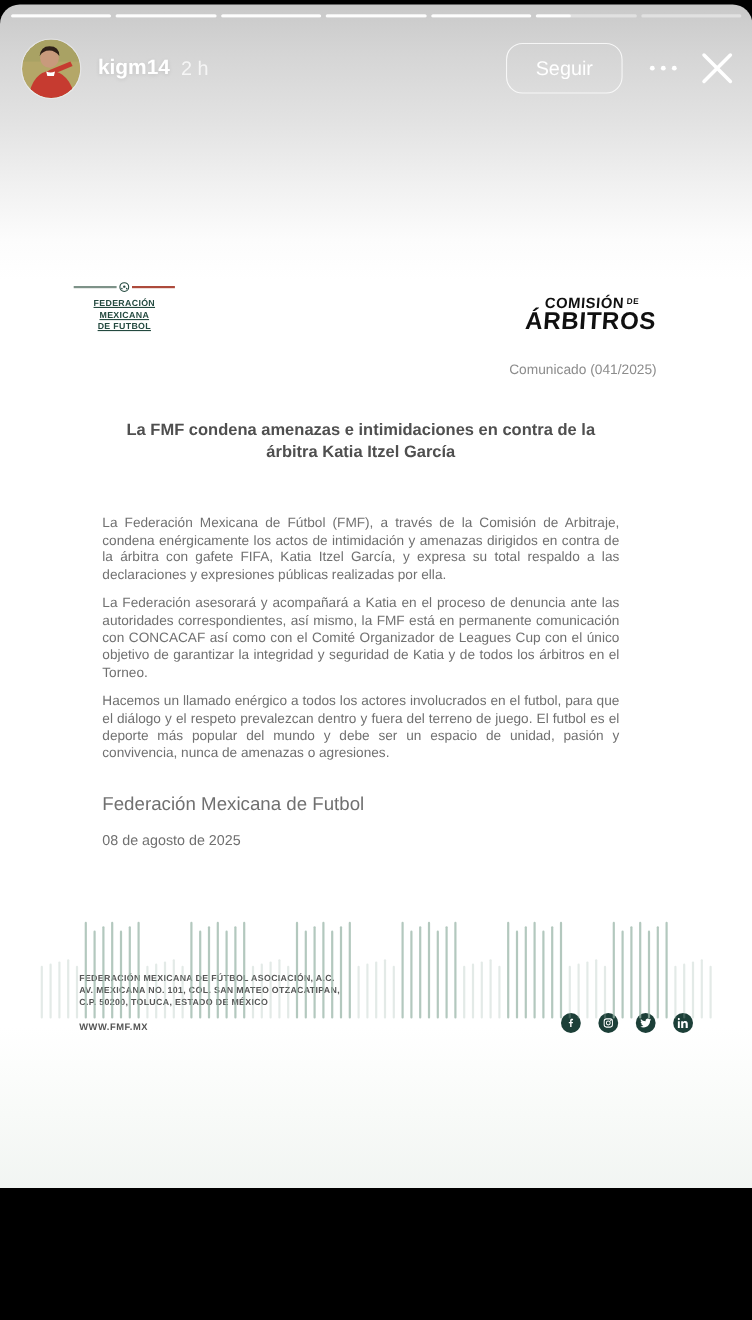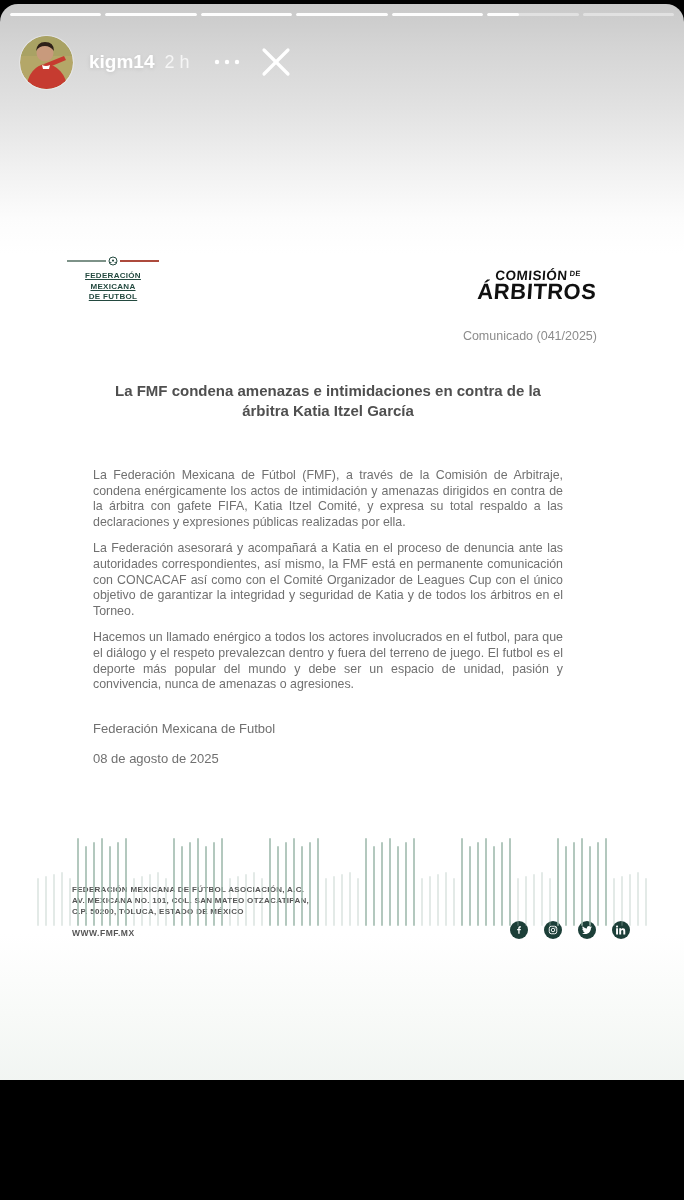--- a/index.html
+++ b/index.html
@@ -37,21 +37,21 @@
   .fmf-divider .line-r{flex:1;height:1.6px;background:var(--flag_red);}
   .fmf-divider .ball{margin:0 2px;display:flex;}
   .fmf-org{font-size:8px;font-weight:700;letter-spacing:0.3px;line-height:10.5px;text-decoration:underline;}
   .arbitros-logo{position:absolute;right:87px;top:263px;text-align:center;color:#101010;transform:skewX(-4deg);}
   .arbitros-l1{font-size:13.5px;font-weight:900;letter-spacing:0.5px;line-height:13px;}
   .arbitros-de{font-size:7.5px;font-weight:900;vertical-align:4px;margin-left:2px;}
   .arbitros-l2{font-size:22px;font-weight:900;letter-spacing:0.5px;line-height:20px;}
   .release-number{position:absolute;right:87px;top:325px;font-size:12.5px;color:var(--muted_text);}
   .doc-body{position:absolute;left:93px;width:470px;top:464px;}
   .doc-body p{margin:0 0 11px 0;font-size:12.4px;line-height:15.6px;color:var(--body_text);text-align:justify;}
-  .signature{margin-top:28px;font-size:13px;color:var(--body_text);}
+  .signature{margin-top:28px;font-size:17px;color:var(--body_text);}
   .doc-date{margin-top:15px;font-size:13px;color:var(--body_text);}
   .address{position:absolute;left:72px;top:880px;font-size:8px;font-weight:700;letter-spacing:0.3px;line-height:11px;color:var(--footer_text);}
   .website{position:absolute;left:72px;top:924px;font-size:8.5px;font-weight:800;letter-spacing:0.5px;color:var(--footer_text);}
   .socials{position:absolute;right:54px;top:917px;display:flex;gap:16px;}
   .social-circle{width:18px;height:18px;border-radius:50%;background:var(--social_bg);display:flex;align-items:center;justify-content:center;}
   
   .stripes{position:absolute;left:34px;right:34px;bottom:154px;height:92px;display:flex;align-items:flex-end;}
   .stripe-slot{width:8px;display:flex;justify-content:center;align-items:flex-end;height:100%;}
   .stripe-bar{width:2.2px;border-radius:1px;}
 </style>
@@ -98,20 +98,21 @@
           <path d="M6 53 Q9 30 26 28 Q44 30 48 53 Z" fill="#c63b30"></path>
           <path d="M24 28 L44 20 L46 24 L27 32 Z" fill="#c63b30"></path>
           <circle cx="25" cy="17" r="8.5" fill="#c89a7c"></circle>
           <path d="M16 15 Q17 6 25 6 Q34 6 34 15 Q30 10 25 10 Q19 10 16 15 Z" fill="#2e2018"></path>
           <path d="M22 29 Q26 31 30 29 L29 33 L23 33 Z" fill="#ffffff"></path>
         </g>
       </svg>
     </div>
     <span class="username">kigm14</span>
     <span class="time">2 h</span>
+    <button class="follow-btn">Seguir</button>
     <div class="more-btn">
       <svg width="30" height="10" viewBox="0 0 30 10">
         <circle cx="5" cy="5" r="2.2" fill="#fff"></circle>
           <circle cx="15" cy="5" r="2.2" fill="#fff"></circle>
           <circle cx="25" cy="5" r="2.2" fill="#fff"></circle>
       </svg>
     </div>
     <div class="close-btn">
       <svg width="36" height="36" viewBox="0 0 36 36">
         <line x1="6" y1="6" x2="30" y2="30" stroke="#fff" stroke-width="3.2" stroke-linecap="round"></line>
@@ -144,21 +145,21 @@
     <div class="arbitros-l2">ÁRBITROS</div>
   </div>
 
   <div class="release-number">Comunicado (041/2025)</div>
 
   <div class="doc-title-block">
     <h1 class="doc-title">La FMF condena amenazas e intimidaciones en contra de la árbitra Katia Itzel García</h1>
   </div>
 
   <div class="doc-body">
-    <p>La Federación Mexicana de Fútbol (FMF), a través de la Comisión de Arbitraje, condena enérgicamente los actos de intimidación y amenazas dirigidos en contra de la árbitra con gafete FIFA, Katia Itzel Comité, y expresa su total respaldo a las declaraciones y expresiones públicas realizadas por ella.</p>
+    <p>La Federación Mexicana de Fútbol (FMF), a través de la Comisión de Arbitraje, condena enérgicamente los actos de intimidación y amenazas dirigidos en contra de la árbitra con gafete FIFA, Katia Itzel García, y expresa su total respaldo a las declaraciones y expresiones públicas realizadas por ella.</p>
     <p>La Federación asesorará y acompañará a Katia en el proceso de denuncia ante las autoridades correspondientes, así mismo, la FMF está en permanente comunicación con CONCACAF así como con el Comité Organizador de Leagues Cup con el único objetivo de garantizar la integridad y seguridad de Katia y de todos los árbitros en el Torneo.</p>
     <p>Hacemos un llamado enérgico a todos los actores involucrados en el futbol, para que el diálogo y el respeto prevalezcan dentro y fuera del terreno de juego. El futbol es el deporte más popular del mundo y debe ser un espacio de unidad, pasión y convivencia, nunca de amenazas o agresiones.</p>
     <div class="signature">Federación Mexicana de Futbol</div>
     <div class="doc-date">08 de agosto de 2025</div>
   </div>
 
   <div class="address">
     <div>FEDERACIÓN MEXICANA DE FÚTBOL ASOCIACIÓN, A.C.</div>
     <div>AV. MEXICANA NO. 101, COL. SAN MATEO OTZACATIPAN,</div>
     <div>C.P. 50200, TOLUCA, ESTADO DE MÉXICO</div>

